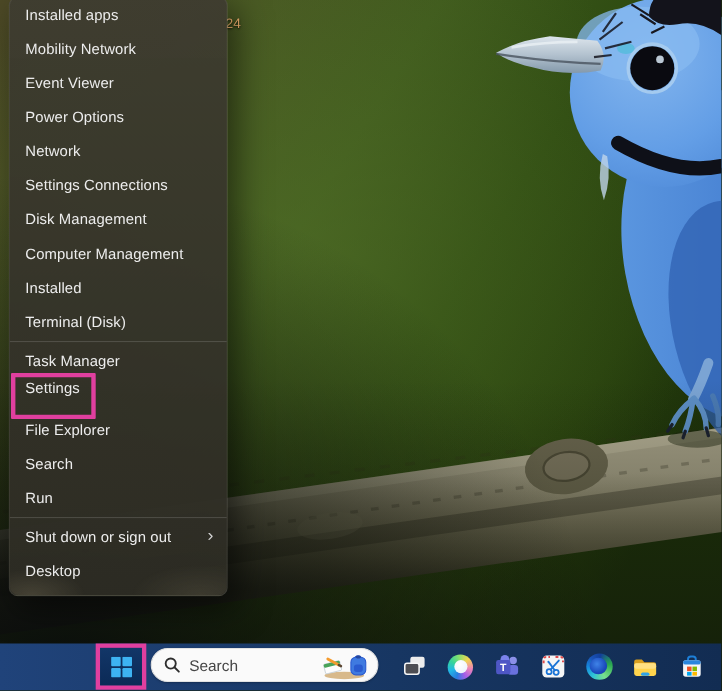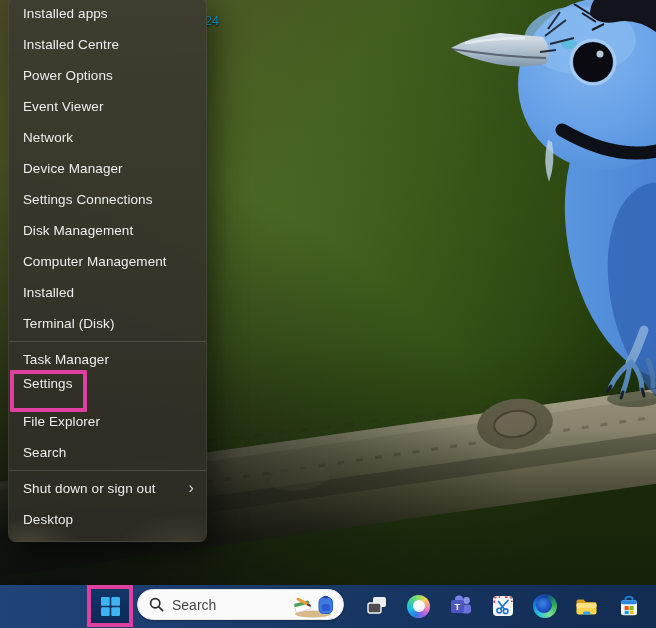--- a/index.html
+++ b/index.html
@@ -5,21 +5,21 @@
   :root{ --annotation:#e03f9f; }
   *{box-sizing:border-box; margin:0; padding:0;}
   html,body{background:#111;}
   .screen{
     position:relative; width:656px; height:628px; overflow:hidden;
     font-family:"Liberation Sans", sans-serif;
     background:#203309;
   }
   .wallpaper{position:absolute; inset:0; display:block;}
   .stray-text{
-    position:absolute; left:205px; top:14px; color:#0ea5e9; font-size:12.5px;
+    position:absolute; left:205px; top:14px; color:#fdba74; font-size:12.5px;
     text-shadow:0 1px 2px rgba(0,0,0,.85);
   }
 
   
   .winx-menu{
     position:absolute; left:8px; top:-3px; width:199px; padding:0 0 6px;
     background:linear-gradient(180deg, rgba(62,60,48,.95), rgba(45,44,36,.97));
     border:1px solid rgba(255,255,255,.07);
     border-radius:8px;
     box-shadow:8px 10px 30px rgba(0,0,0,.5);
@@ -197,40 +197,36 @@
   </svg>
 
   <div class="stray-text">24</div>
 
   <nav class="winx-menu">
       <div class="menu-item">
       <span class="mi-label">Installed apps</span>
 
     </div>
       <div class="menu-item">
-      <span class="mi-label">Installed Centre</span>
+      <span class="mi-label">Mobility Network</span>
+
+    </div>
+      <div class="menu-item">
+      <span class="mi-label">Event Viewer</span>
 
     </div>
       <div class="menu-item">
       <span class="mi-label">Power Options</span>
 
     </div>
       <div class="menu-item">
-      <span class="mi-label">Event Viewer</span>
-
-    </div>
-      <div class="menu-item">
       <span class="mi-label">Network</span>
 
     </div>
       <div class="menu-item">
-      <span class="mi-label">Device Manager</span>
-
-    </div>
-      <div class="menu-item">
       <span class="mi-label">Settings Connections</span>
 
     </div>
       <div class="menu-item">
       <span class="mi-label">Disk Management</span>
 
     </div>
       <div class="menu-item">
       <span class="mi-label">Computer Management</span>
 
@@ -251,20 +247,24 @@
       <div class="menu-item">
       <span class="mi-label annotated">Settings</span>
 
     </div>
       <div class="menu-item">
       <span class="mi-label">File Explorer</span>
 
     </div>
       <div class="menu-item">
       <span class="mi-label">Search</span>
+
+    </div>
+      <div class="menu-item">
+      <span class="mi-label">Run</span>
 
     </div>
       <div class="menu-divider"></div>
       <div class="menu-item">
       <span class="mi-label">Shut down or sign out</span>
       <span class="mi-chevron">›</span>
     </div>
       <div class="menu-item">
       <span class="mi-label">Desktop</span>
 

